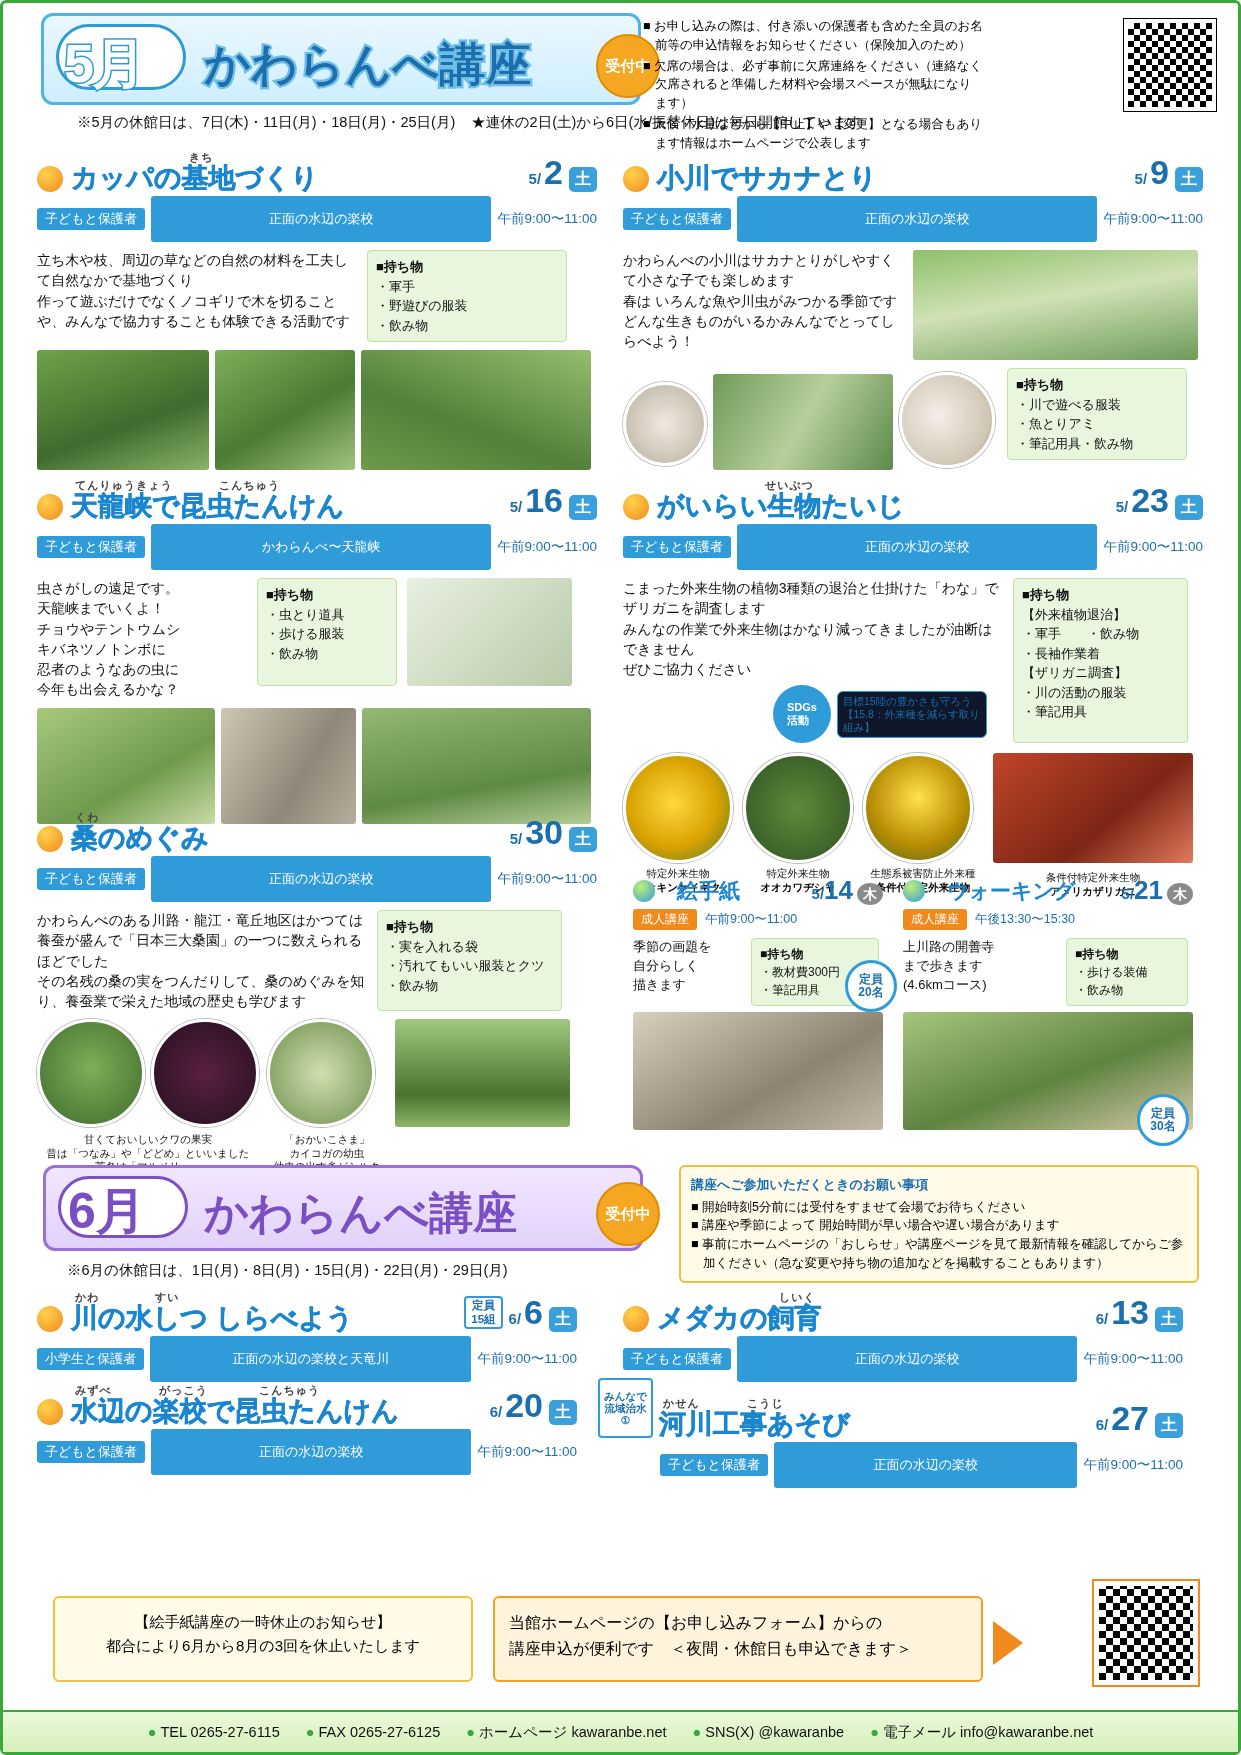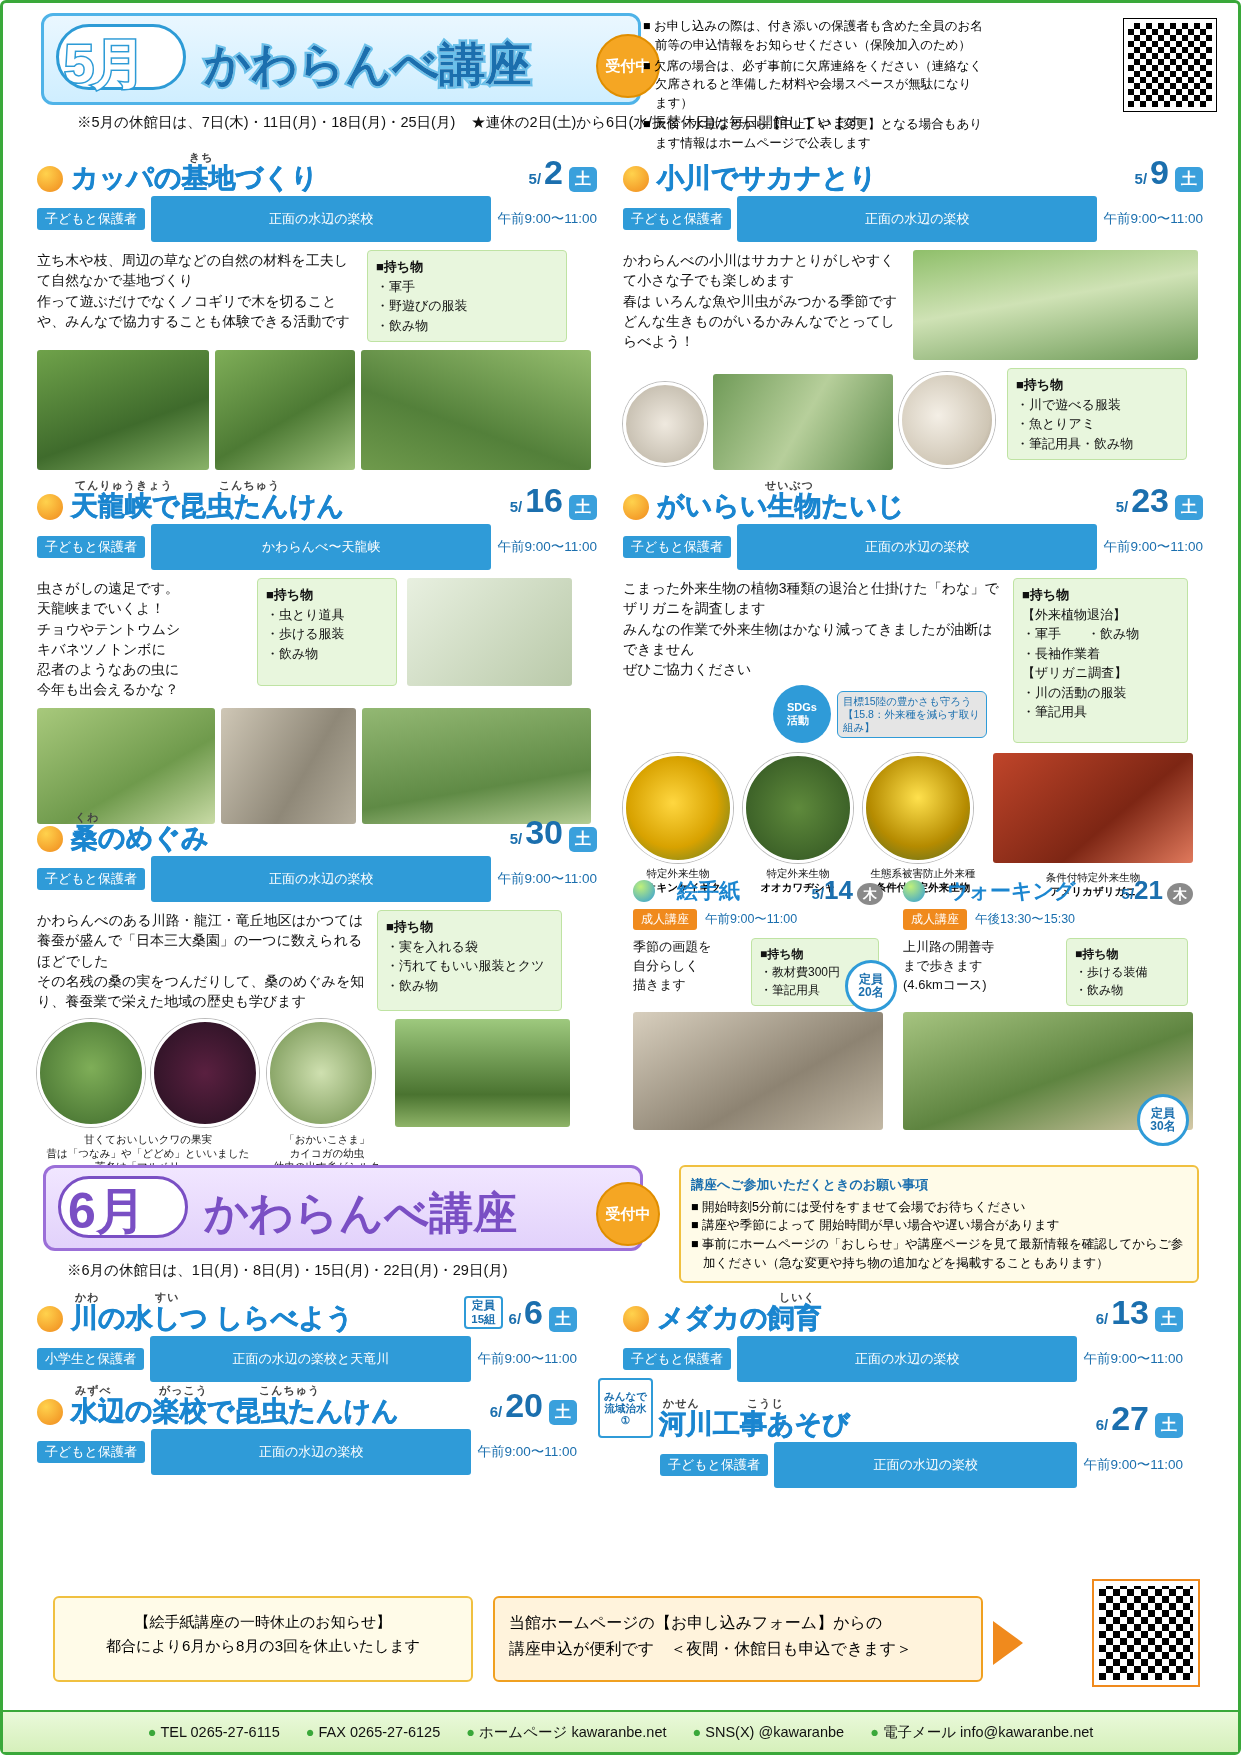--- a/index.html
+++ b/index.html
@@ -199,21 +199,21 @@
 
   
   .sdg {
     width: 58px; height: 58px; border-radius: 50%;
     background: #2f9bd8; color: #fff; font-size: 11px; font-weight: bold;
     display: flex; flex-direction: column; align-items: center; justify-content: center;
     line-height: 1.2; flex: none;
   }
   .sdg-note {
     border: 1px solid #2f9bd8; border-radius: 6px; font-size: 10.5px;
-    color: #1b6fae; padding: 3px 5px; line-height: 1.25; background: #e5e5e5;
+    color: #1b6fae; padding: 3px 5px; line-height: 1.25; background: #0f172a;
   }
 
   
   .jun-wrap { position: absolute; left: 40px; top: 1162px; width: 620px; }
   .banner6 {
     position: relative; width: 600px; height: 86px;
     background: linear-gradient(#f1e6ff, #e2d2fb);
     border: 3px solid #9b6fd8; border-radius: 12px;
   }
   .banner6 .mon-pill {

